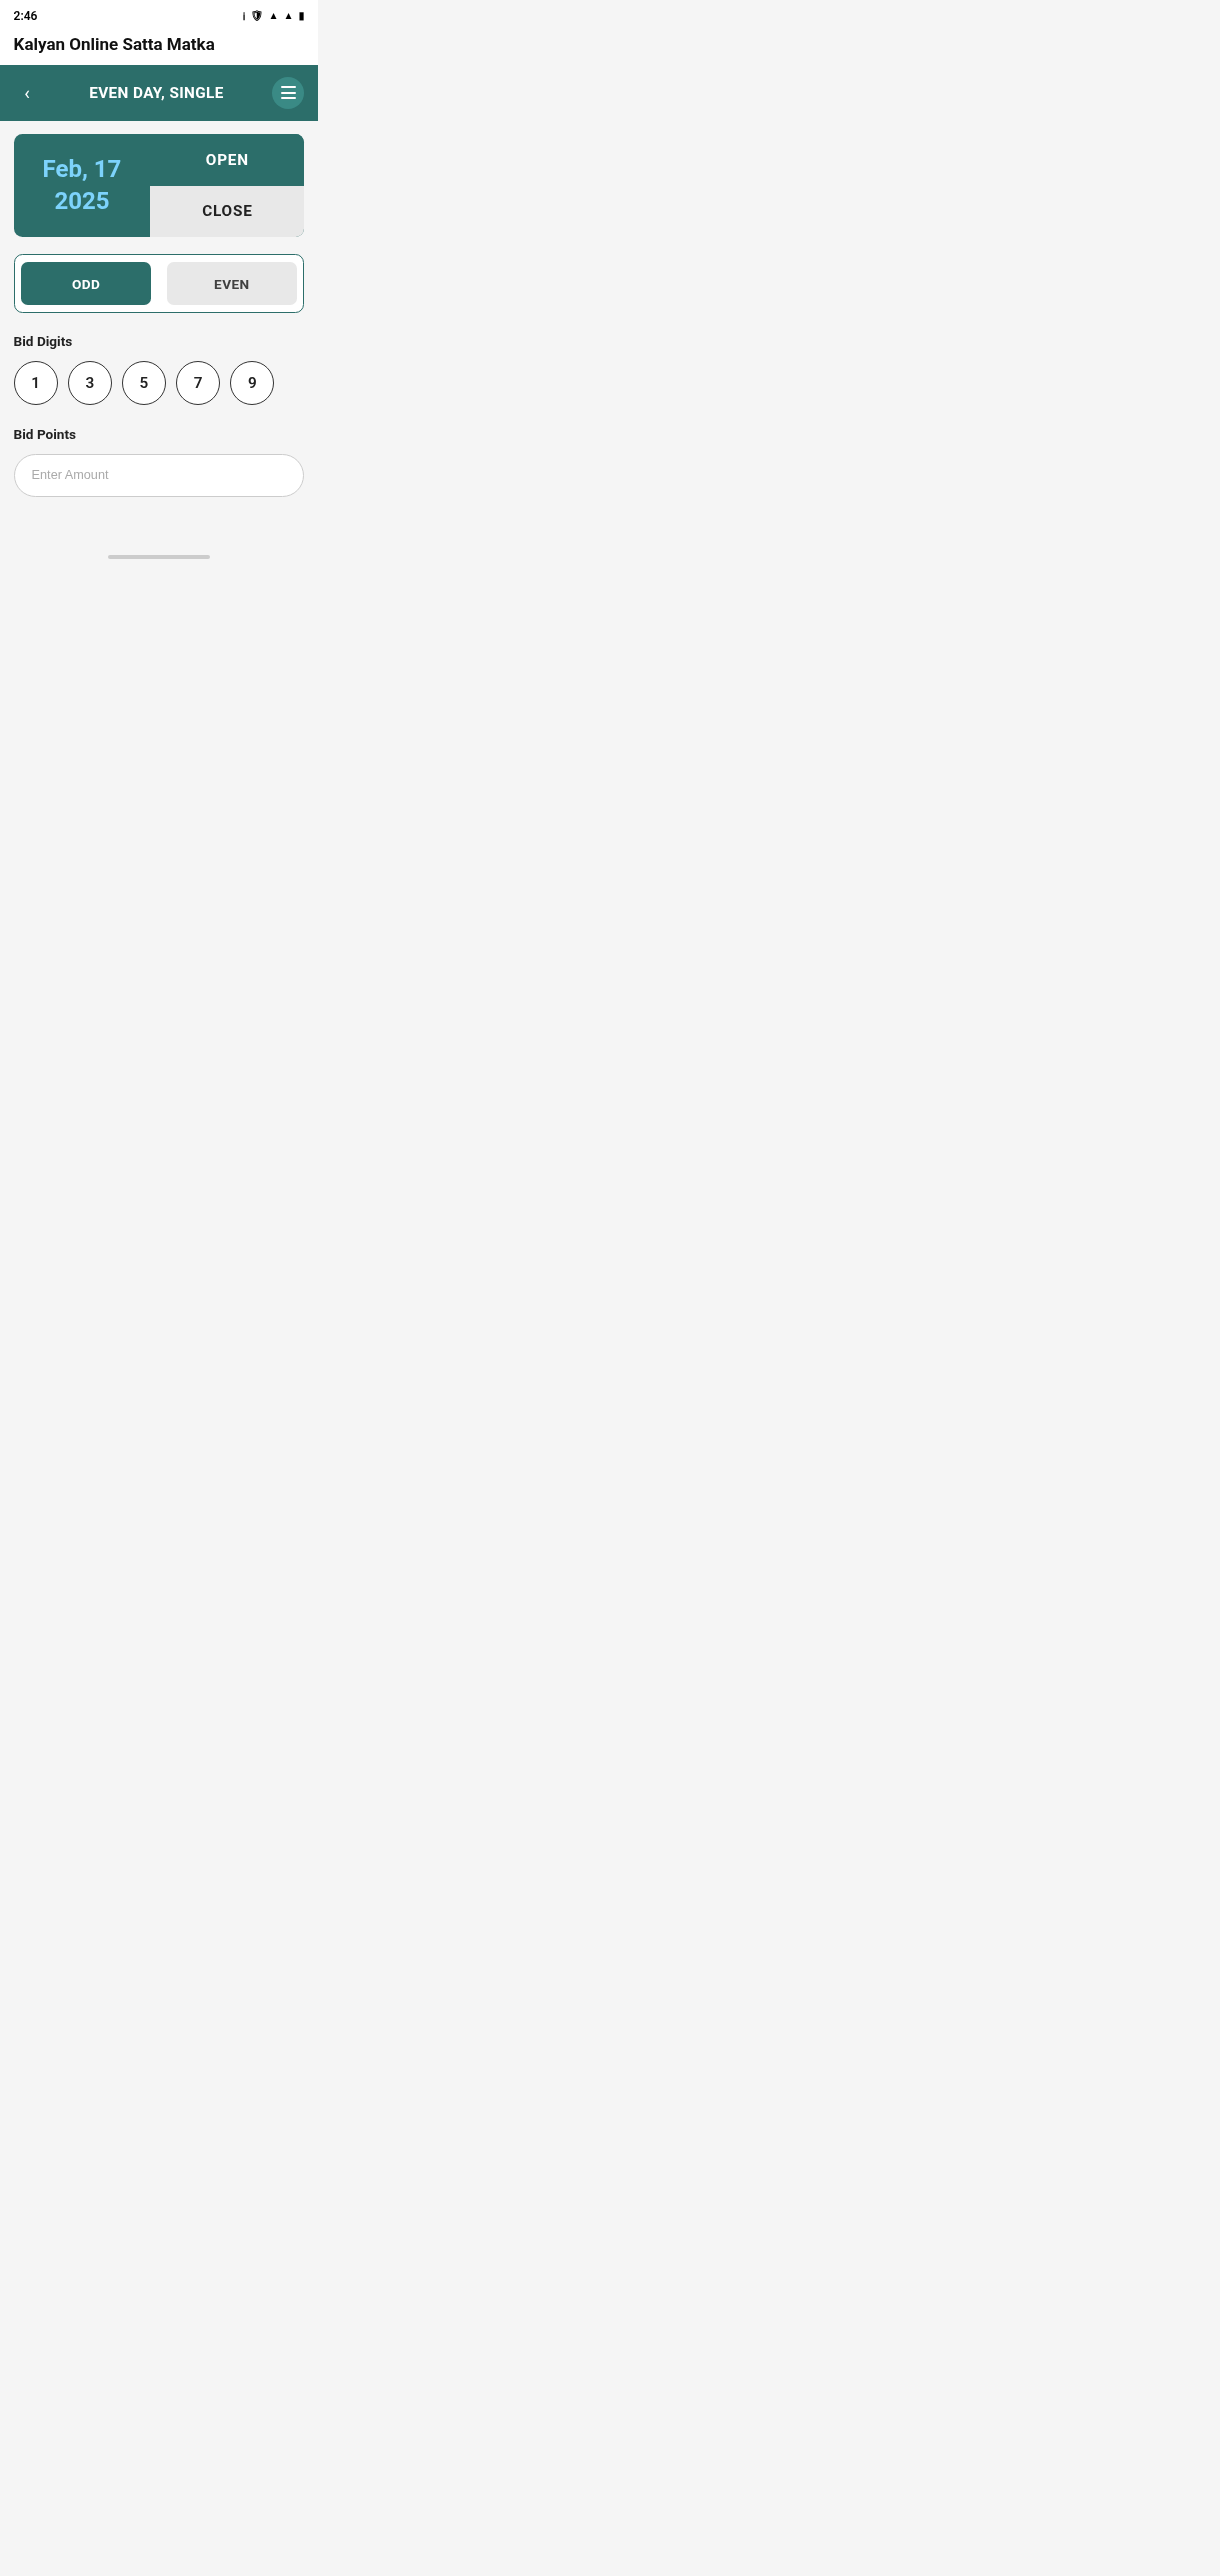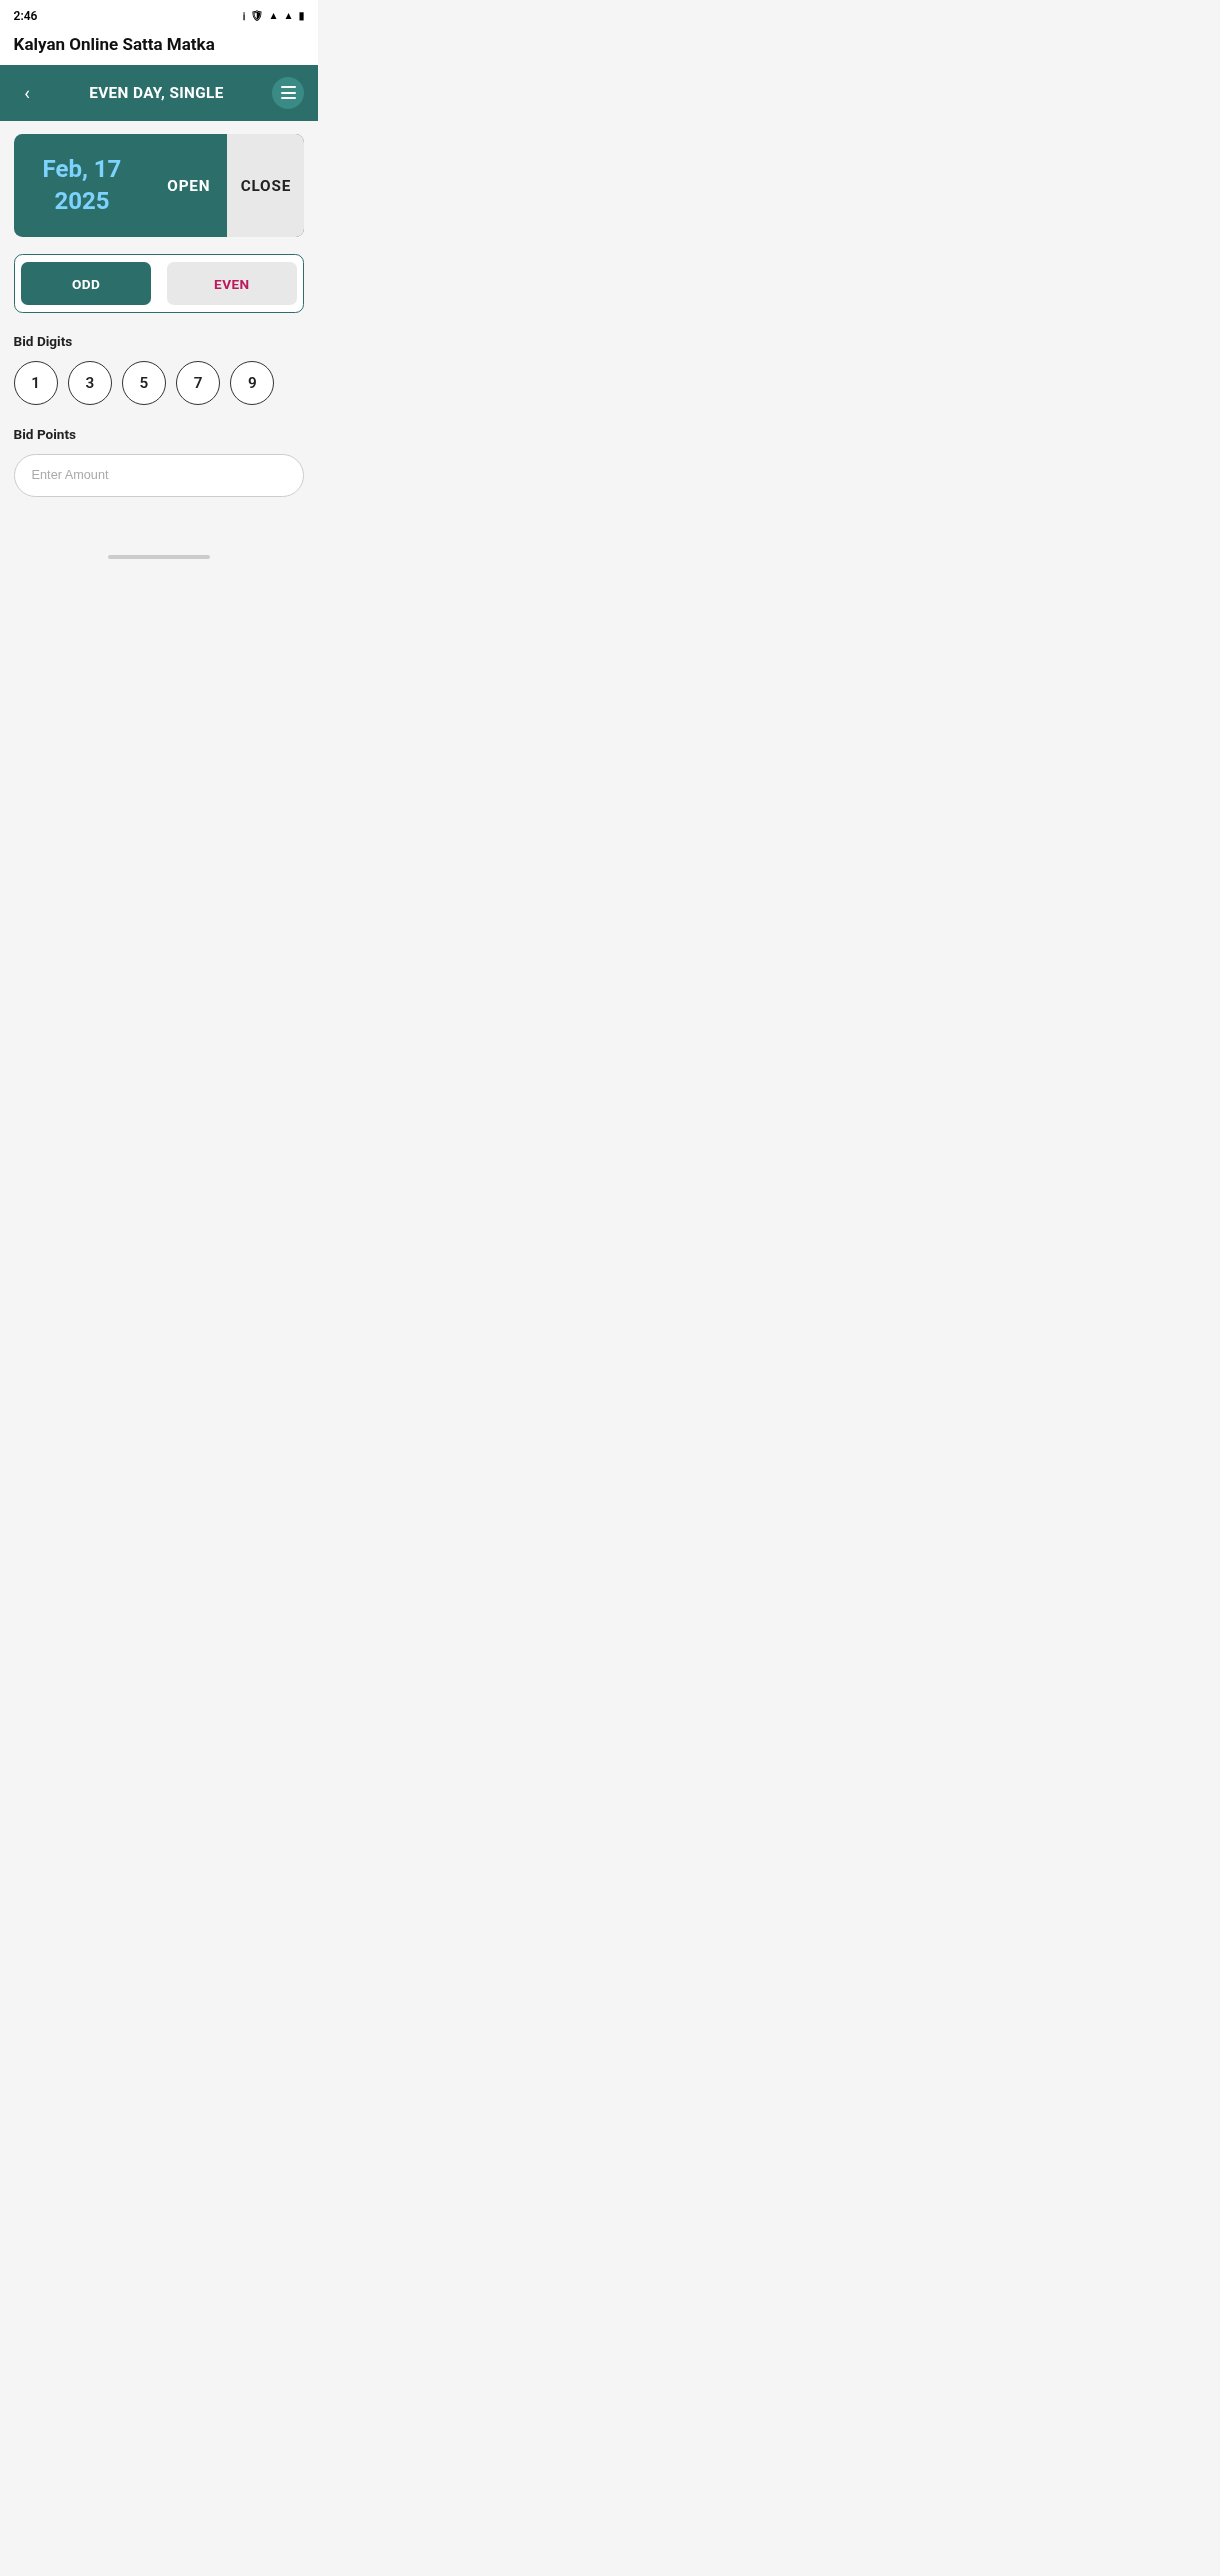--- a/index.html
+++ b/index.html
@@ -108,21 +108,21 @@
       color: #7dd3fc;
       font-size: 24px;
       font-weight: 700;
       text-align: center;
       line-height: 1.3;
     }
 
     .status-section {
       flex: 1.5;
       display: flex;
-      flex-direction: row;
+      flex-direction: column;
     }
 
     .status-btn {
       flex: 1;
       display: flex;
       align-items: center;
       justify-content: center;
       font-size: 15.3px;
       font-weight: 700;
       letter-spacing: 0.8px;
@@ -161,21 +161,21 @@
       letter-spacing: 0.4px;
     }
 
     .toggle-btn.active {
       background: #2c6e6a;
       color: #fff;
     }
 
     .toggle-btn.inactive {
       background: #e8e8e8;
-      color: #be185d;
+      color: #404040;
     }
 
     .section-label {
       font-size: 13.6px;
       font-weight: 700;
       color: #222;
       margin-bottom: 12px;
     }
 
     .bid-digits-section {

